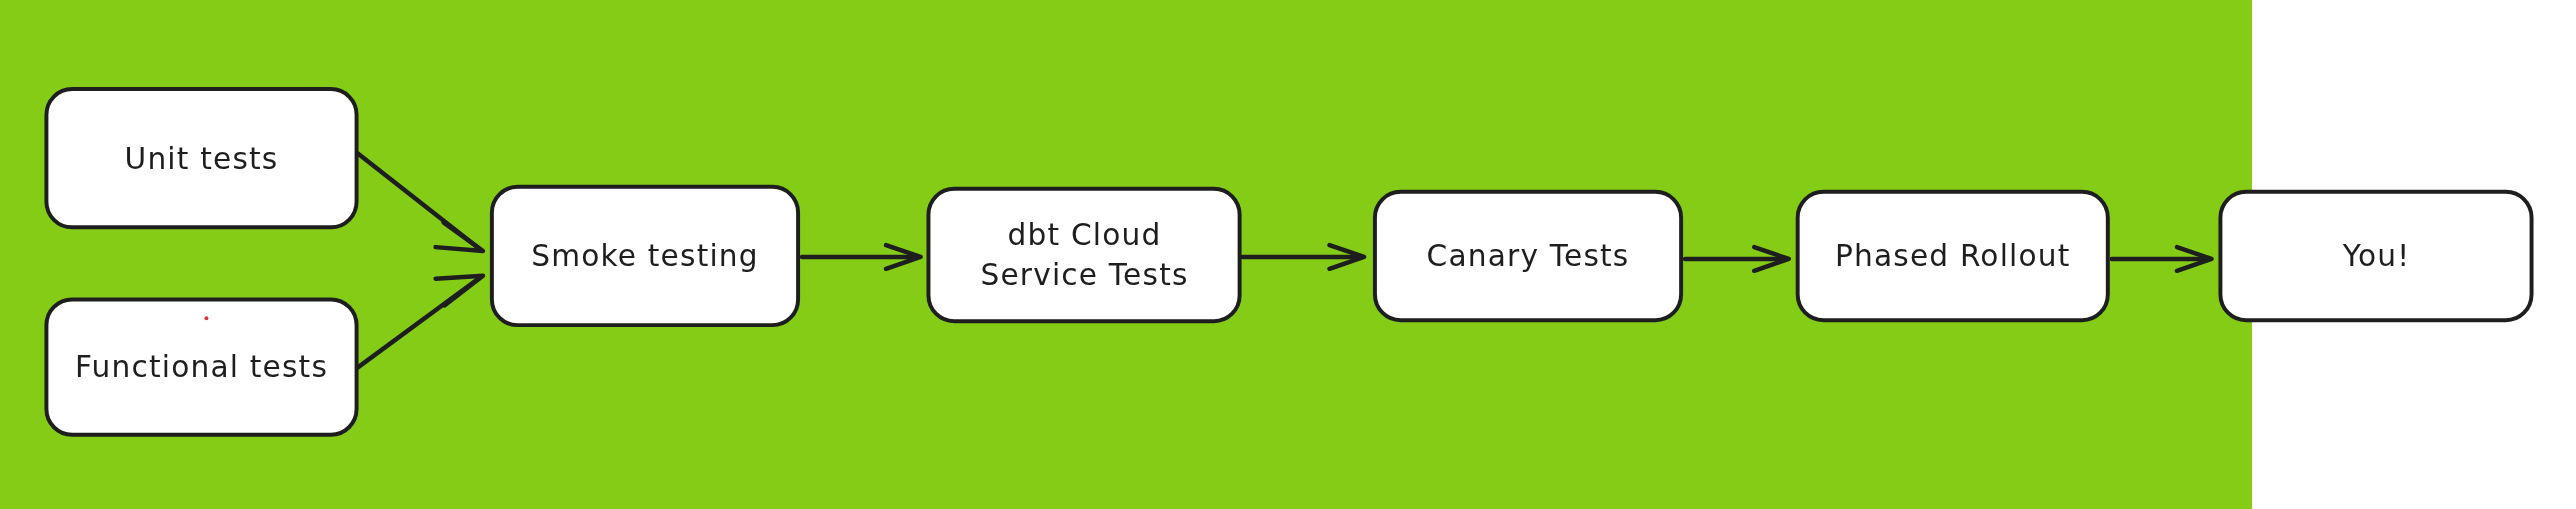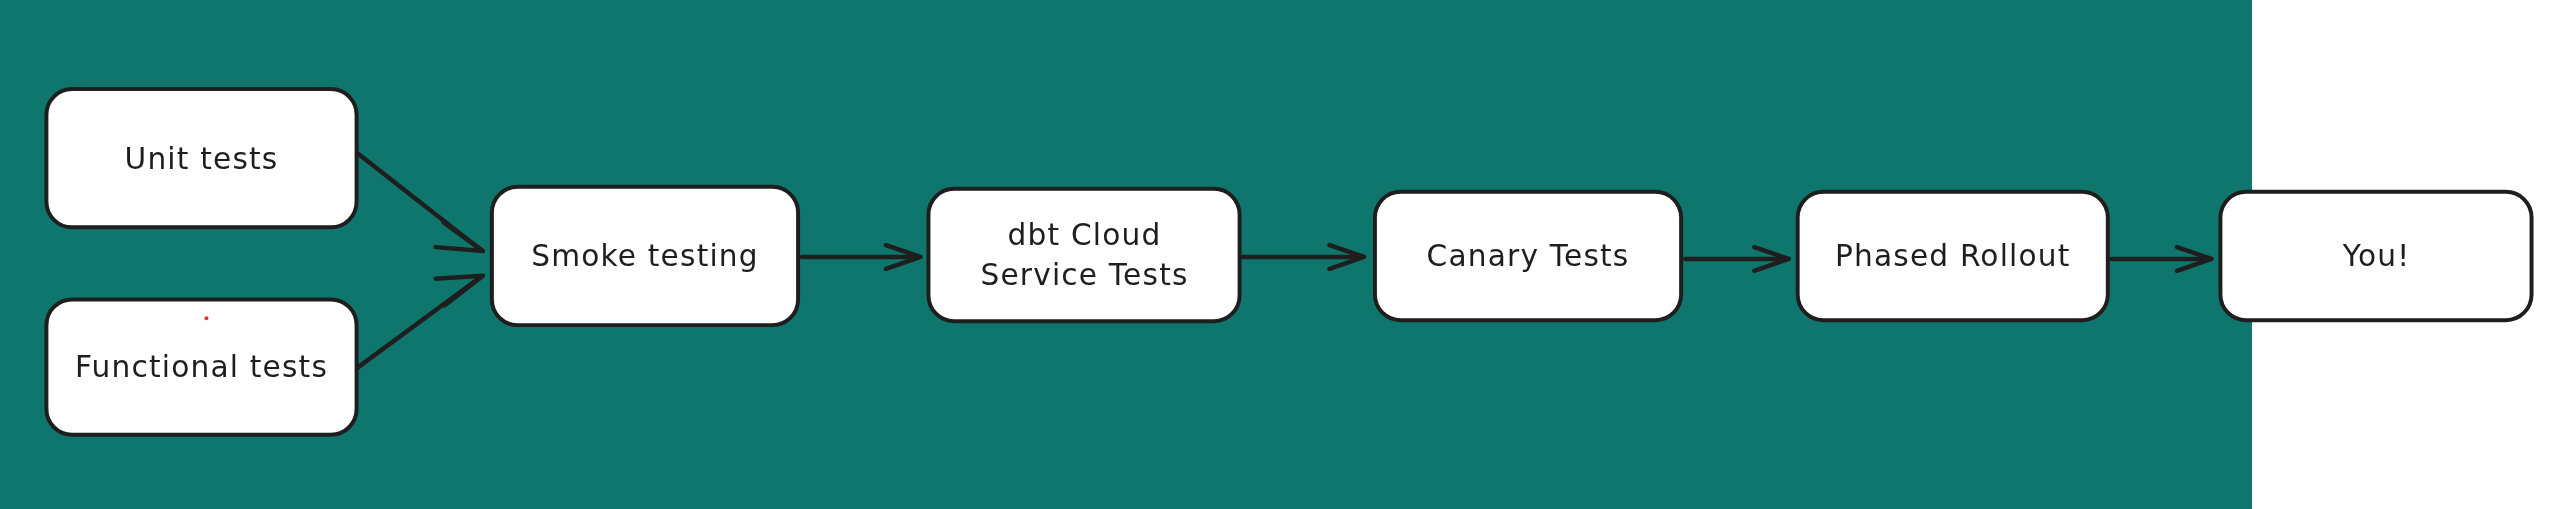--- a/index.html
+++ b/index.html
@@ -10,21 +10,21 @@
   body {
     width: 2576px;
     height: 510px;
     overflow: hidden;
     font-family: "DejaVu Sans", sans-serif;
   }
   #diagram-root {
     position: relative;
     width: 2252px;
     height: 510px;
-    background: #0f766e;
+    background: #84cc16;
   }
   svg.canvas {
     position: absolute;
     top: 0;
     left: 0;
     width: 2576px;
     height: 510px;
     display: block;
   }
   .node-rect {

